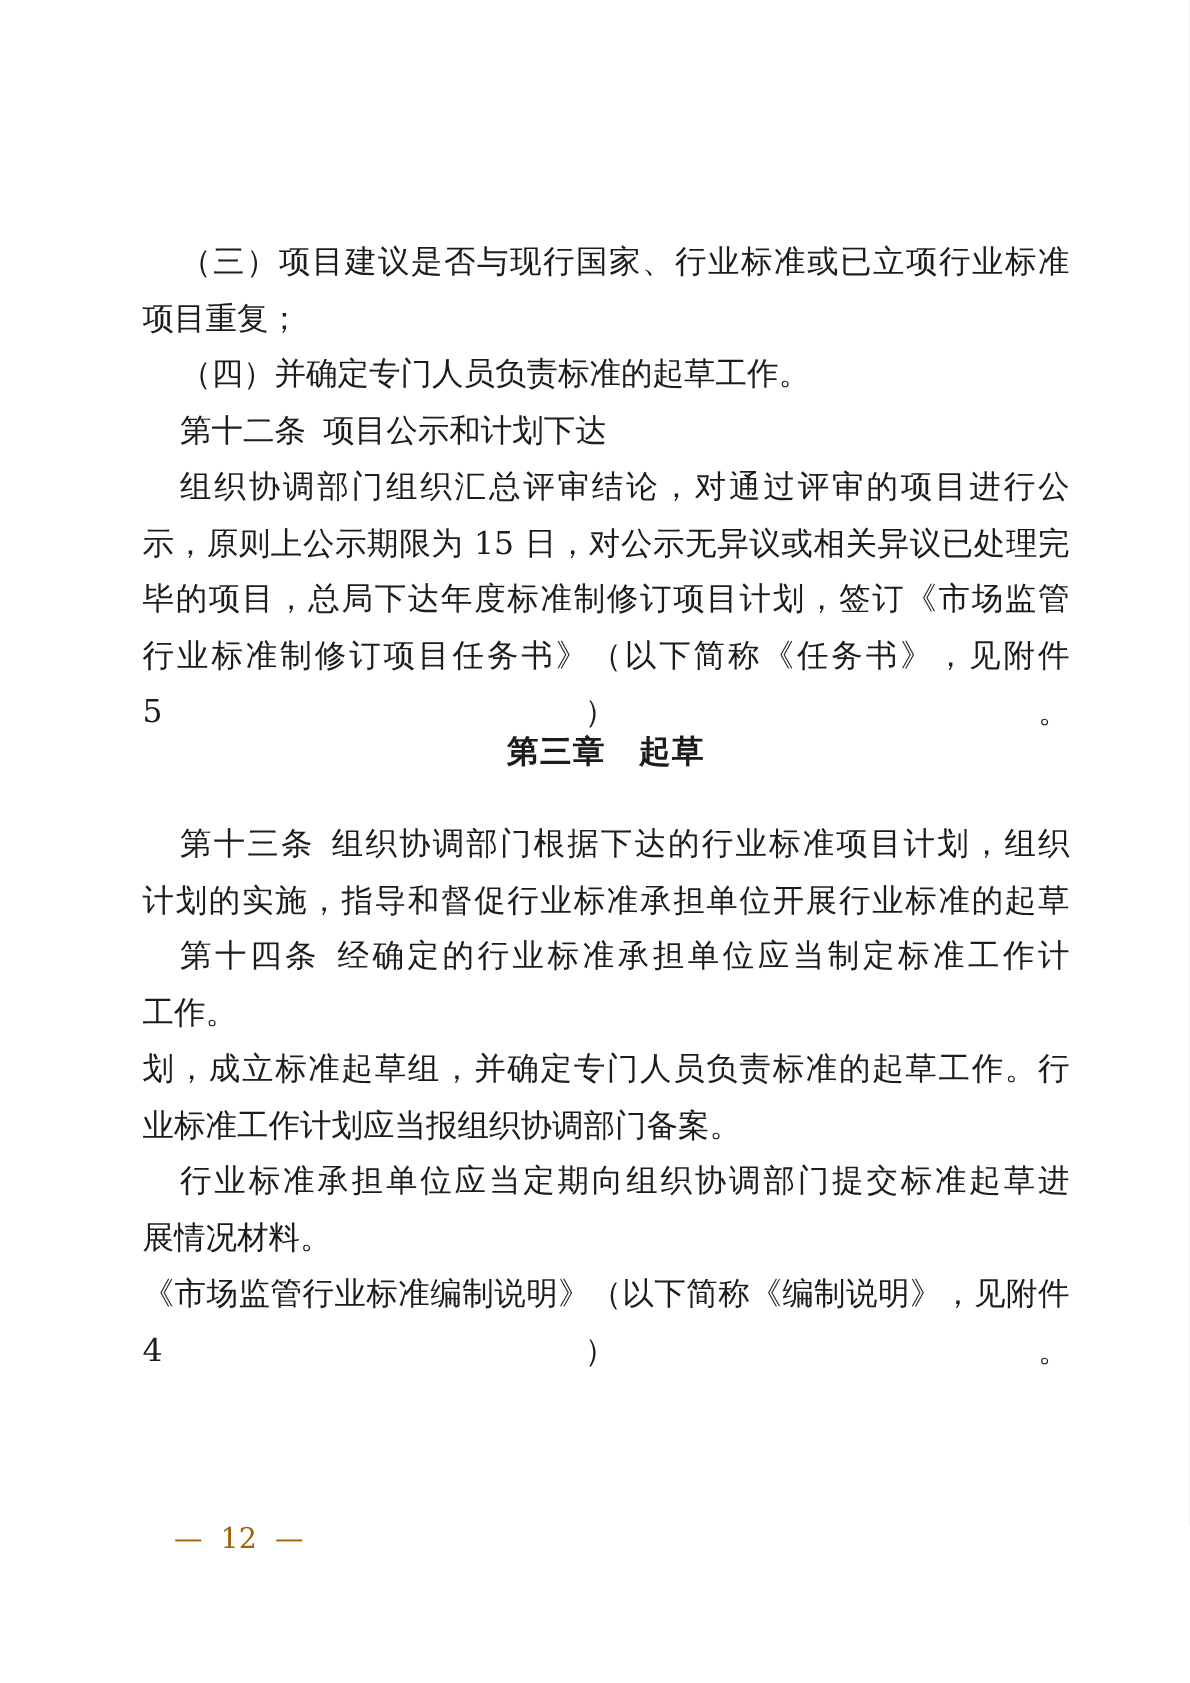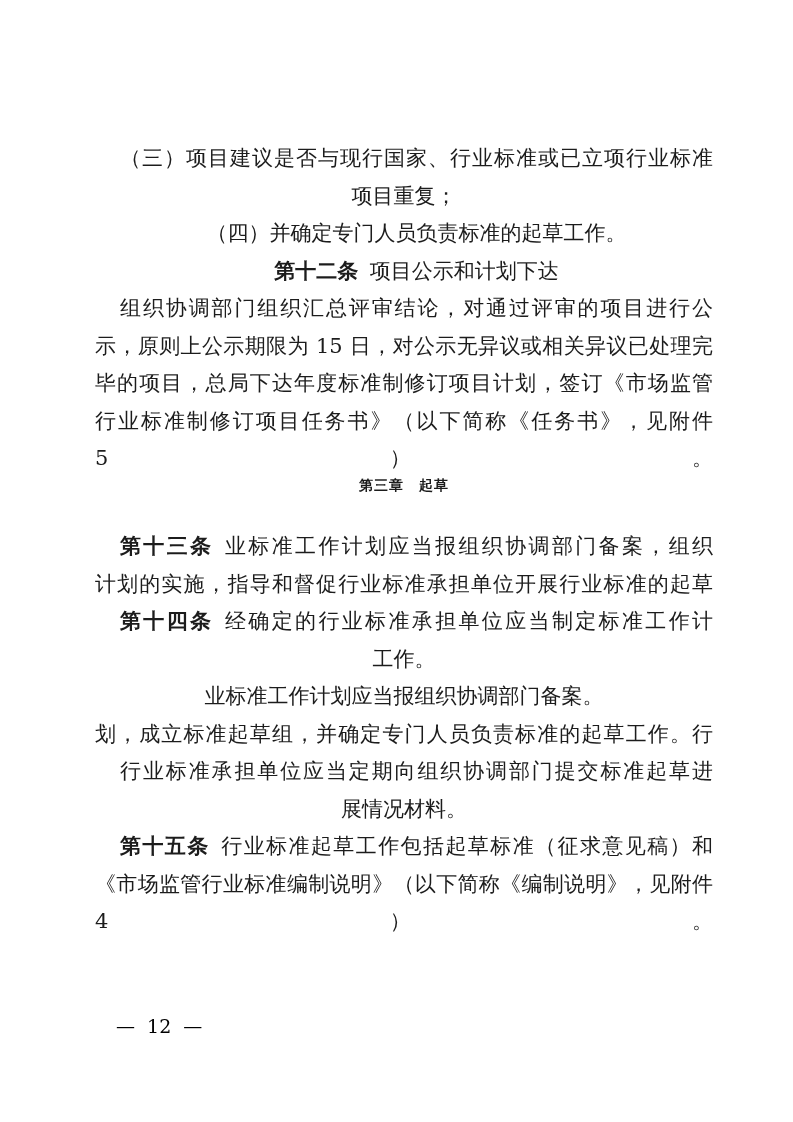--- a/index.html
+++ b/index.html
@@ -13,90 +13,89 @@
     height: 1122px;
     background: #ffffff;
     font-family: "DejaVu Serif", "Liberation Serif", serif;
     color: #1c1c1c;
     overflow: hidden;
     margin: 0 auto;
   }
   .content {
     position: absolute;
     left: 95px;
-    top: 140px;
+    top: 156px;
     width: 618px;
   }
   .line {
     height: 37.5px;
     line-height: 37.5px;
     font-size: 21px;
     white-space: nowrap;
-    text-align: center;
+    text-align: left;
   }
   .line.justify {
     white-space: normal;
     text-align: justify;
     text-align-last: justify;
   }
   .line.indent {
     text-indent: 25px;
   }
   .bold-part {
     font-family: "DejaVu Sans", "Liberation Sans", sans-serif;
-    font-weight: 700;
+    font-weight: 400;
   }
   .bold-part:not(:empty) {
     margin-right: 0.55em;
   }
   .chapter-heading {
     margin-top: 26px;
     margin-bottom: 24px;
     height: 38px;
     line-height: 38px;
     text-align: center;
-    font-size: 14px;
+    font-size: 21px;
     font-weight: 700;
     font-family: "DejaVu Sans", "Liberation Sans", sans-serif;
     letter-spacing: 1px;
   }
   .page-number {
     position: absolute;
     left: 116px;
     top: 1014px;
     font-size: 19px;
     line-height: 25px;
     word-spacing: 6px;
-    color: #000000;
+    color: #a16207;
   }
 </style>
 </head>
 <body>
 
 <div class="page">
   <div class="content">
 
     <div class="line indent justify"><span class="bold-part"></span><span>（三）项目建议是否与现行国家、行业标准或已立项行业标准</span></div>
     <div class="line"><span class="bold-part"></span><span>项目重复；</span></div>
     <div class="line indent"><span class="bold-part"></span><span>（四）并确定专门人员负责标准的起草工作。</span></div>
     <div class="line indent"><span class="bold-part">第十二条</span><span>项目公示和计划下达</span></div>
     <div class="line indent justify"><span class="bold-part"></span><span>组织协调部门组织汇总评审结论，对通过评审的项目进行公</span></div>
     <div class="line justify"><span class="bold-part"></span><span>示，原则上公示期限为 15 日，对公示无异议或相关异议已处理完</span></div>
     <div class="line justify"><span class="bold-part"></span><span>毕的项目，总局下达年度标准制修订项目计划，签订《市场监管</span></div>
     <div class="line justify"><span class="bold-part"></span><span>行业标准制修订项目任务书》（以下简称《任务书》，见附件 5）。</span></div>
 
     <div class="chapter-heading">第三章　起草</div>
 
-    <div class="line indent justify"><span class="bold-part">第十三条</span><span>业标准工作计划应当报组织协调部门备案，组织</span></div>
+    <div class="line indent justify"><span class="bold-part">第十三条</span><span>组织协调部门根据下达的行业标准项目计划，组织</span></div>
     <div class="line justify"><span class="bold-part"></span><span>计划的实施，指导和督促行业标准承担单位开展行业标准的起草</span></div>
     <div class="line indent justify"><span class="bold-part">第十四条</span><span>经确定的行业标准承担单位应当制定标准工作计</span></div>
     <div class="line"><span class="bold-part"></span><span>工作。</span></div>
+    <div class="line justify"><span class="bold-part"></span><span>划，成立标准起草组，并确定专门人员负责标准的起草工作。行</span></div>
     <div class="line"><span class="bold-part"></span><span>业标准工作计划应当报组织协调部门备案。</span></div>
-    <div class="line justify"><span class="bold-part"></span><span>划，成立标准起草组，并确定专门人员负责标准的起草工作。行</span></div>
     <div class="line indent justify"><span class="bold-part"></span><span>行业标准承担单位应当定期向组织协调部门提交标准起草进</span></div>
     <div class="line"><span class="bold-part"></span><span>展情况材料。</span></div>
-    <div class="line indent justify"><span class="bold-part">第十五条</span><span>行业标准起草工作包括起草标准（征求意见稿）和</span></div>
     <div class="line justify"><span class="bold-part"></span><span>《市场监管行业标准编制说明》（以下简称《编制说明》，见附件 4）。</span></div>
 
   </div>
 
   <div class="page-number">— 12 —</div>
 </div>
 
 </body></html>

